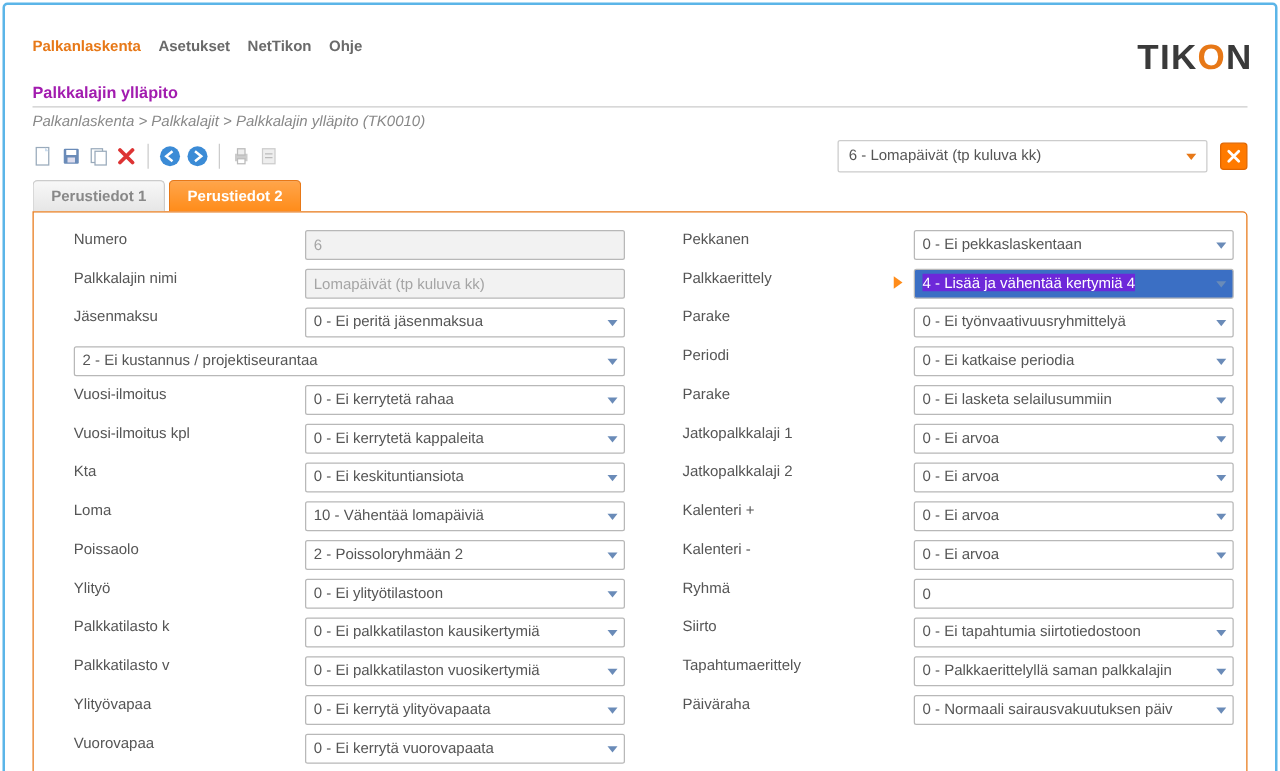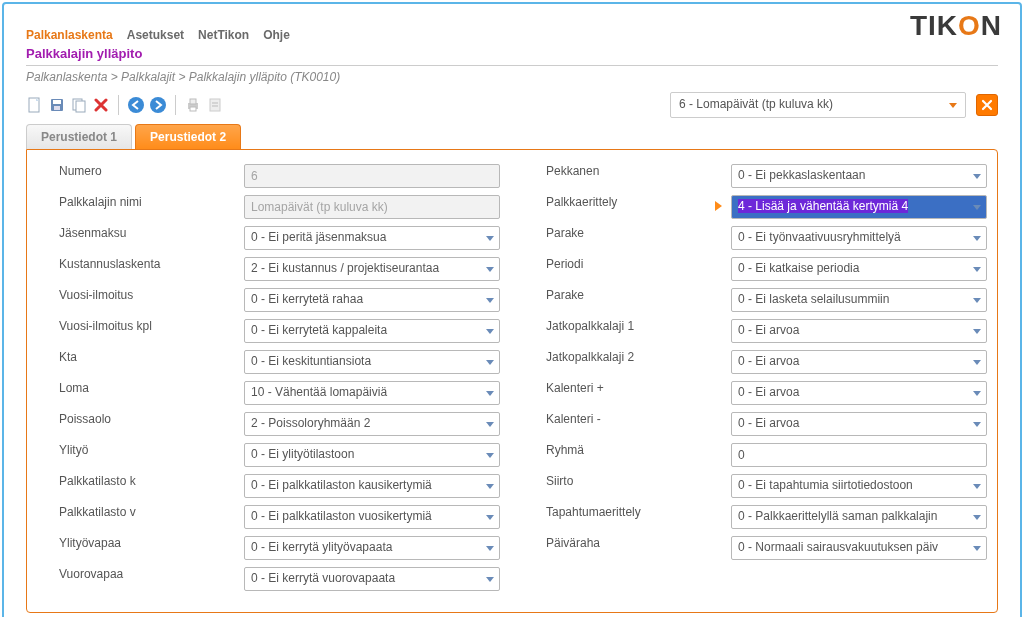--- a/index.html
+++ b/index.html
@@ -1,18 +1,18 @@
 <!DOCTYPE html>
 <html><head>
 <meta charset="utf-8">
 <style>
 * { box-sizing: border-box; margin: 0; padding: 0; }
 body { font-family: Verdana, Arial, sans-serif; font-size: 12px; color: #555; background: #fff; }
 .window { border: 2px solid #5bb5e8; border-radius: 4px; margin: 2px; background: #fff; }
-.header-row { display: flex; justify-content: space-between; align-items: flex-end; padding: 6px 12px 2px 22px; }
+.header-row { display: flex; justify-content: space-between; align-items: flex-start; padding: 6px 12px 2px 22px; margin-top: 20px; }
 .main-nav { display: flex; gap: 14px; }
 .main-nav span { color: #6a6a6a; font-weight: bold; cursor: pointer; }
 .main-nav span.active { color: #e77817; }
 .logo { font-family: Arial, sans-serif; font-size: 28px; color: #3a3a3a; letter-spacing: 1px; font-weight: 600; padding-right: 6px; }
 .logo .o { color: #e77817; }
 .page-title { color: #a21caf; font-weight: bold; padding: 2px 0 2px 22px; font-size: 13px; }
 .hr-line { border: none; border-top: 1px solid #ccc; margin: 2px 22px 0 22px; }
 .breadcrumb { color: #888; font-style: italic; padding: 4px 0 6px 22px; font-size: 12px; }
 .toolbar-row { display: flex; align-items: center; justify-content: space-between; padding: 2px 22px 6px 22px; }
 .toolbar { display: flex; align-items: center; gap: 4px; }
@@ -148,21 +148,20 @@
           </div>
         <div class="field-row">
             <div class="field-label">Jäsenmaksu</div>
             <div class="field-control">
               <div class="sel-wrap">
                 <div class="sel">0 - Ei peritä jäsenmaksua</div>
               </div>
             </div>
           </div>
         <div class="field-row">
-            <div class="field-label">Kustannuslaskenta</div>
             <div class="field-control">
               <div class="sel-wrap">
                 <div class="sel">2 - Ei kustannus / projektiseurantaa</div>
               </div>
             </div>
           </div>
         <div class="field-row">
             <div class="field-label">Vuosi-ilmoitus</div>
             <div class="field-control">
               <div class="sel-wrap">

